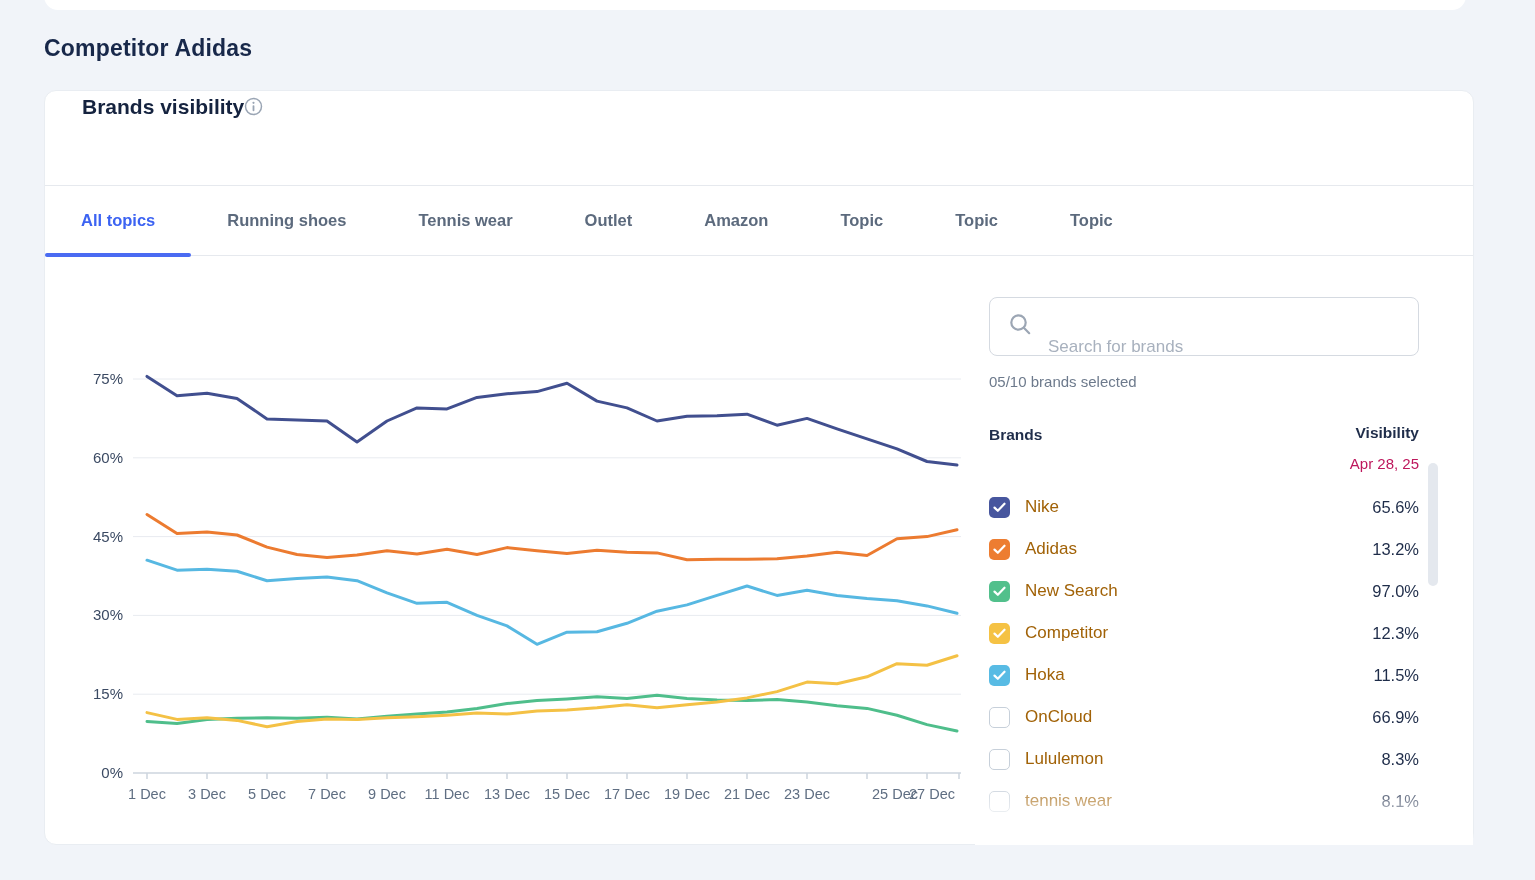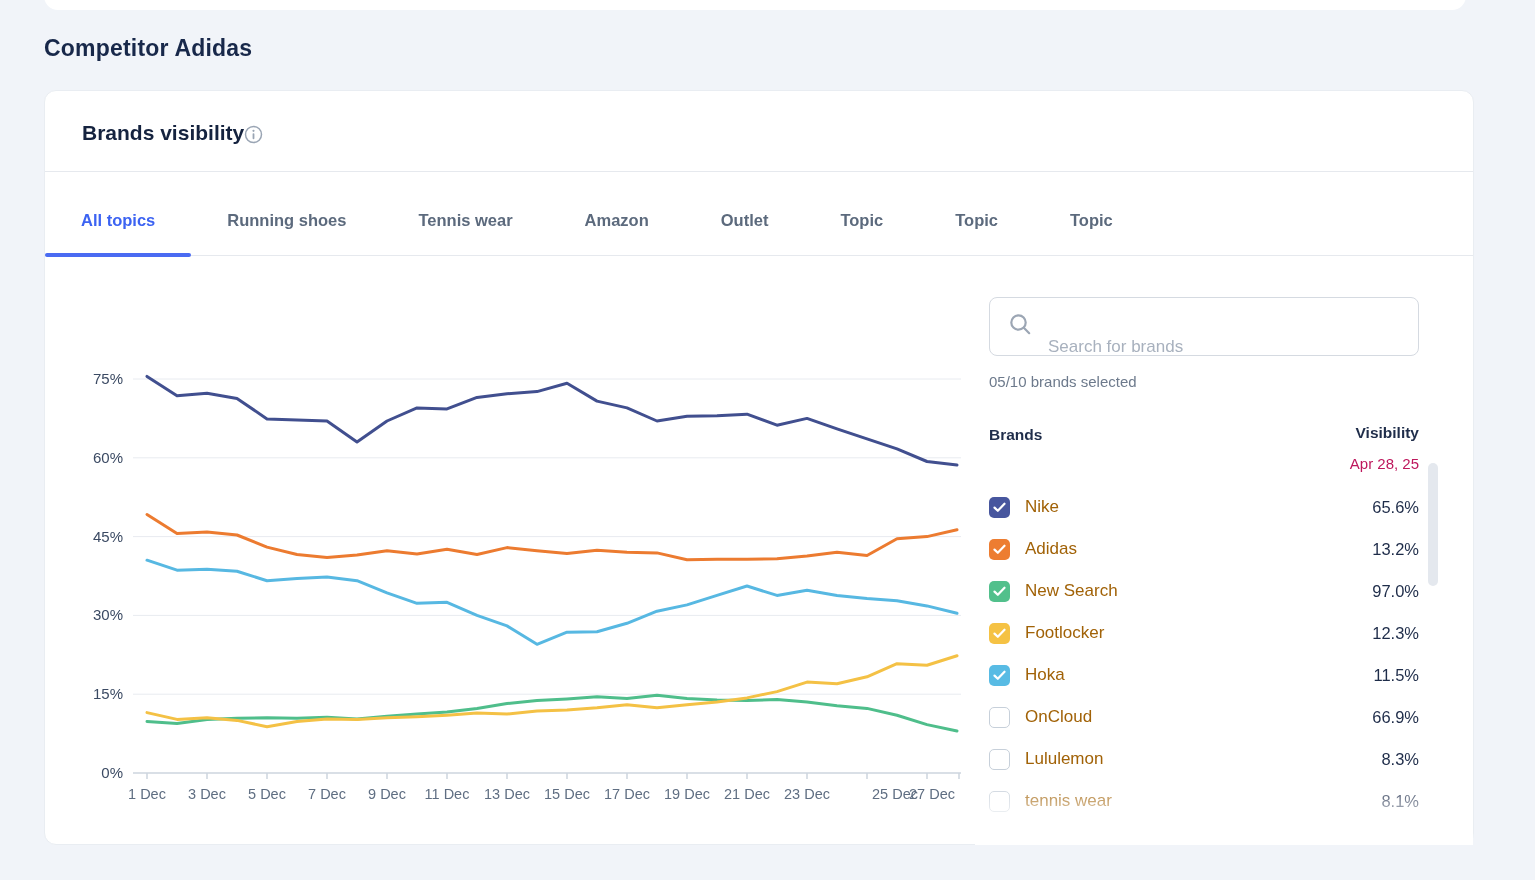--- a/index.html
+++ b/index.html
@@ -16,22 +16,22 @@
   }
   .page-title {
     position:absolute; left:44px; top:35px;
     font-size:23px; font-weight:600; color:#18284a; letter-spacing:.2px;
   }
   .card {
     position:absolute; left:44px; top:90px; width:1430px; height:755px;
     background:#fff; border:1px solid #e9edf2; border-radius:12px;
   }
   .card-header {
-    position:absolute; left:0; top:0; width:100%; height:81px;
-    display:flex; align-items:center; padding:4px 0 0 37px;
+    position:absolute; left:0; top:0; width:100%; height:95px;
+    display:flex; padding:4px 0 0 37px;
     border-bottom:1px solid #e6e9ee;
   }
   .card-title { font-size:21px; font-weight:700; color:#15233f; }
   .info-icon { display:inline-flex; margin-top:2px; cursor:pointer; }
   
   .tabs {
     position:absolute; left:0; top:95px; width:100%; height:70px;
     display:flex; border-bottom:1px solid #e6e9ee;
   }
   .tab {
@@ -102,22 +102,22 @@
         <circle cx="9.5" cy="5.8" r="1.1" fill="#9aa5b4"></circle>
         <rect x="8.6" y="8.2" width="1.8" height="6" rx="0.9" fill="#9aa5b4"></rect>
       </svg>
     </span>
   </div>
 
   <nav class="tabs">
       <button class="tab active">All topics</button>
       <button class="tab">Running shoes</button>
       <button class="tab">Tennis wear</button>
+      <button class="tab">Outlet</button>
       <button class="tab">Amazon</button>
-      <button class="tab">Outlet</button>
       <button class="tab">Topic</button>
       <button class="tab">Topic</button>
       <button class="tab">Topic</button>
     </nav>
 
   <div class="chart-wrap" id="chart-wrap"><svg width="900" height="470" viewBox="0 0 900 470">
         <line x1="58" y1="20.0" x2="886" y2="20.0" stroke="#e8ebf0" stroke-width="1"></line>
         <line x1="58" y1="98.8" x2="886" y2="98.8" stroke="#e8ebf0" stroke-width="1"></line>
         <line x1="58" y1="177.6" x2="886" y2="177.6" stroke="#e8ebf0" stroke-width="1"></line>
         <line x1="58" y1="256.4" x2="886" y2="256.4" stroke="#e8ebf0" stroke-width="1"></line>
@@ -210,21 +210,21 @@
           </span>
           <span class="brand-name">New Search</span>
           <span class="brand-value">97.0%</span>
         </div>
         <div class="brand-row">
           <span class="cb" style="background: rgb(245, 194, 68);">
             <svg width="13" height="11" viewBox="0 0 13 11">
               <path d="M1.5 5.6 L4.8 8.8 L11.5 1.7" stroke="#fff" stroke-width="2.2" fill="none" stroke-linecap="round" stroke-linejoin="round"></path>
             </svg>
           </span>
-          <span class="brand-name">Footlocker</span>
+          <span class="brand-name">Competitor</span>
           <span class="brand-value">12.3%</span>
         </div>
         <div class="brand-row">
           <span class="cb" style="background: rgb(88, 187, 228);">
             <svg width="13" height="11" viewBox="0 0 13 11">
               <path d="M1.5 5.6 L4.8 8.8 L11.5 1.7" stroke="#fff" stroke-width="2.2" fill="none" stroke-linecap="round" stroke-linejoin="round"></path>
             </svg>
           </span>
           <span class="brand-name">Hoka</span>
           <span class="brand-value">11.5%</span>

